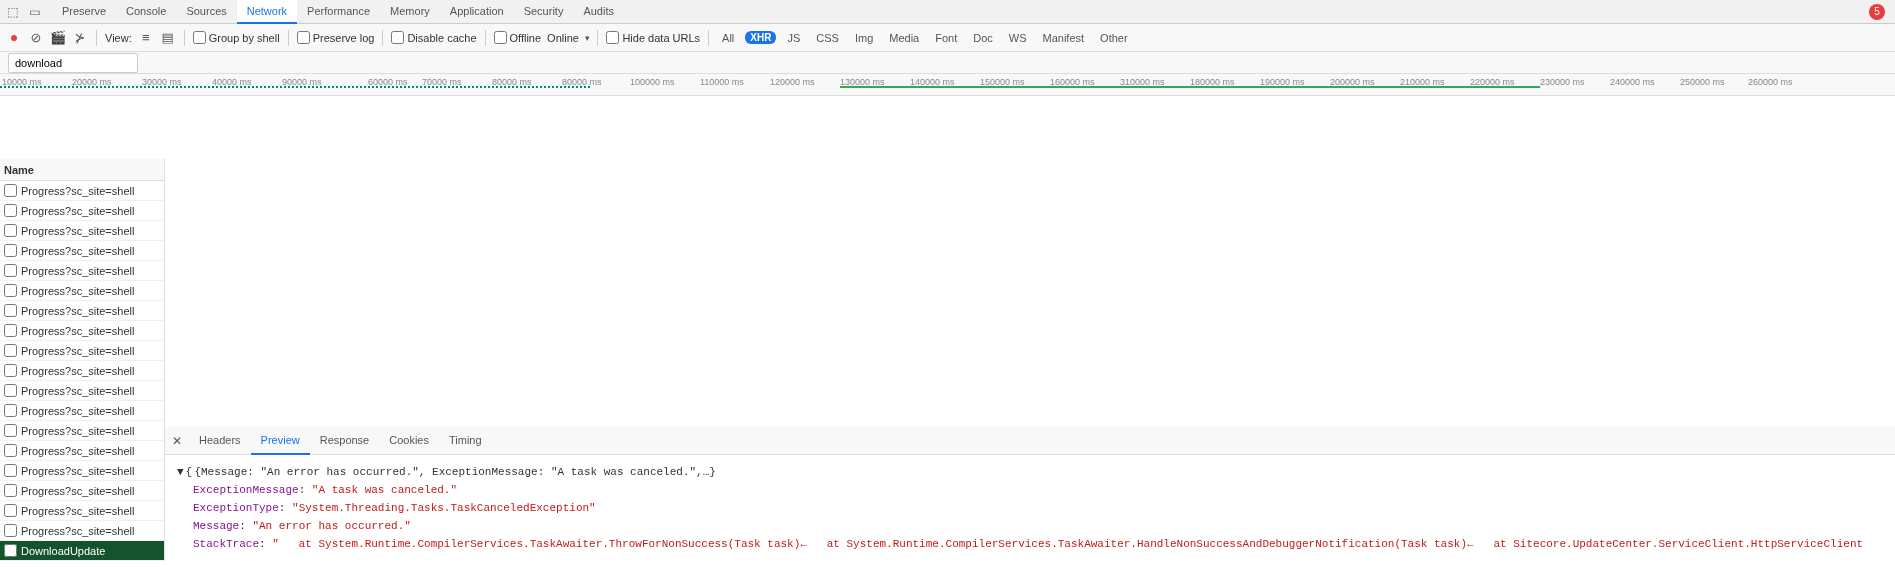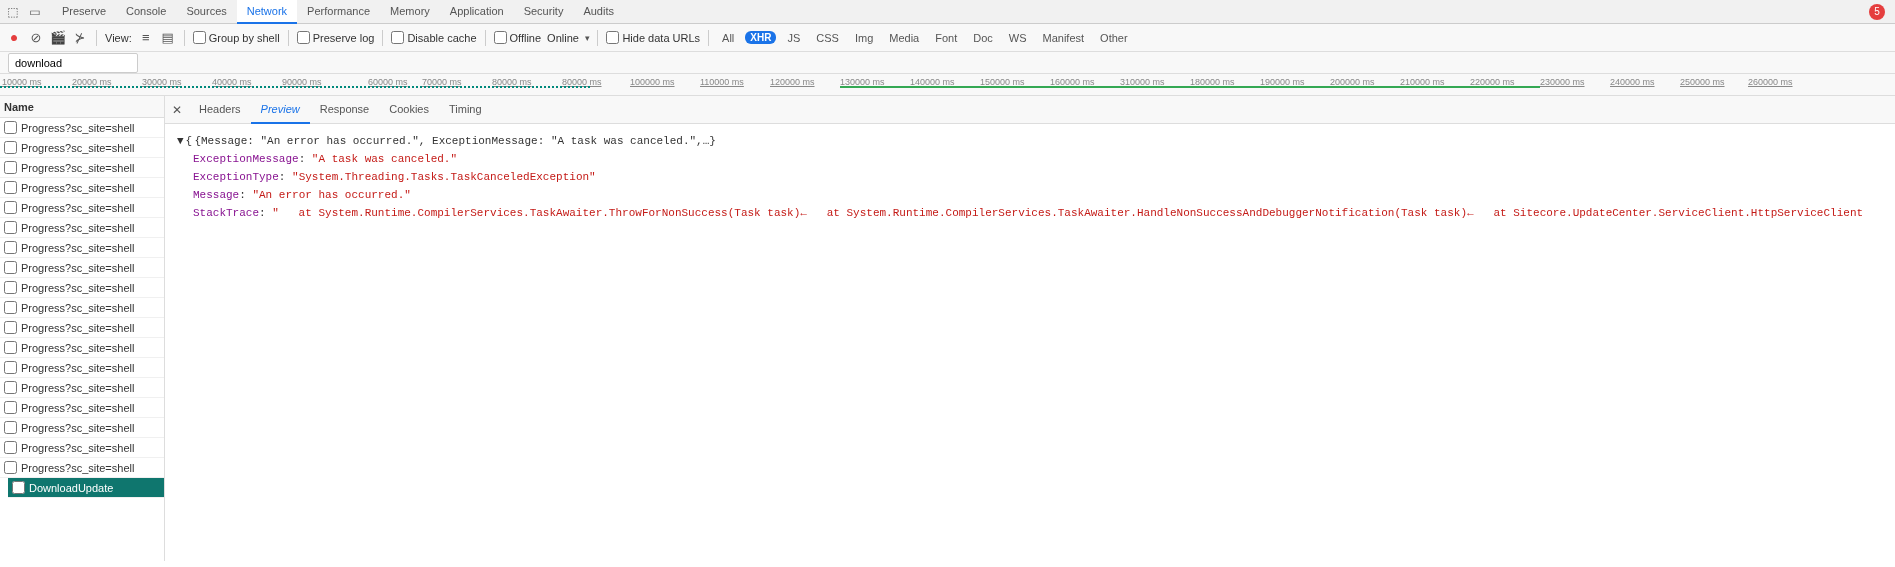--- a/index.html
+++ b/index.html
@@ -144,27 +144,27 @@
       width: 100%;
       height: 100%;
       display: flex;
       align-items: center;
     }
     .ruler-tick {
       position: absolute;
       font-size: 9px;
       color: #888;
       top: 3px;
-      text-decoration: underline;
     }
 
     
     .main-area {
       display: flex;
       height: calc(567px - 24px - 28px - 22px - 28px);
+      align-items: flex-end;
     }
 
     
     .requests-list {
       width: 165px;
       min-width: 165px;
       border-right: 1px solid #ddd;
       overflow-y: auto;
       overflow-x: hidden;
       position: relative;
@@ -188,21 +188,21 @@
       align-items: center;
       height: 20px;
       padding: 0 4px;
       font-size: 11px;
       cursor: pointer;
       white-space: nowrap;
       overflow: hidden;
       text-overflow: ellipsis;
       border-bottom: 1px solid #f0f0f0;
     }
-    .request-row.selected { background: #0f766e; color: #fff; margin-left: 8px; }
+    .request-row.selected { background: #14532d; color: #fff; }
     .request-row input[type=checkbox] {
       margin-right: 4px;
       cursor: pointer;
       flex-shrink: 0;
     }
     .request-row span { overflow: hidden; text-overflow: ellipsis; }
 
     
     .detail-panel {
       flex: 1;
@@ -227,21 +227,20 @@
       cursor: pointer;
       color: #555;
       border-bottom: 2px solid transparent;
       height: 28px;
       display: flex;
       align-items: center;
     }
     .detail-tab.active {
       color: #1a73e8;
       border-bottom: 2px solid #1a73e8;
-      font-style: italic;
     }
     .close-icon-btn {
       width: 16px; height: 16px;
       cursor: pointer;
       display: flex; align-items: center; justify-content: center;
       color: #555;
       font-size: 12px;
       margin-right: 4px;
     }
 

